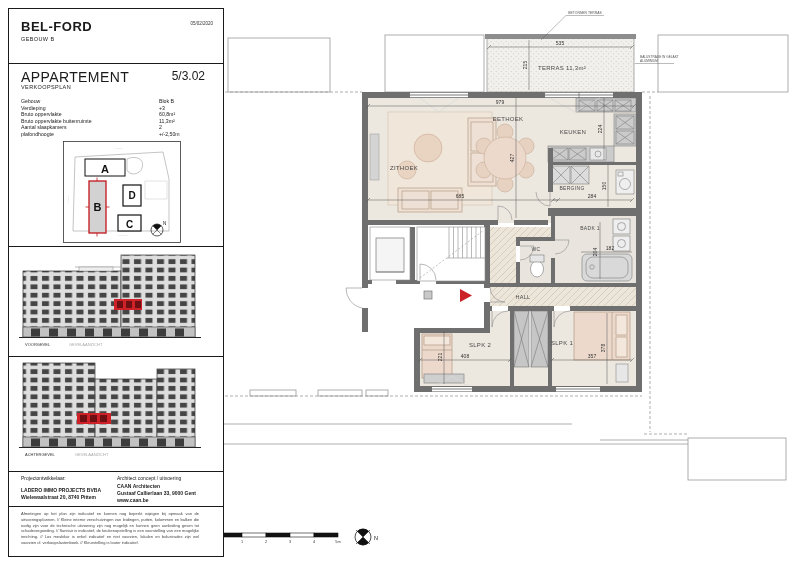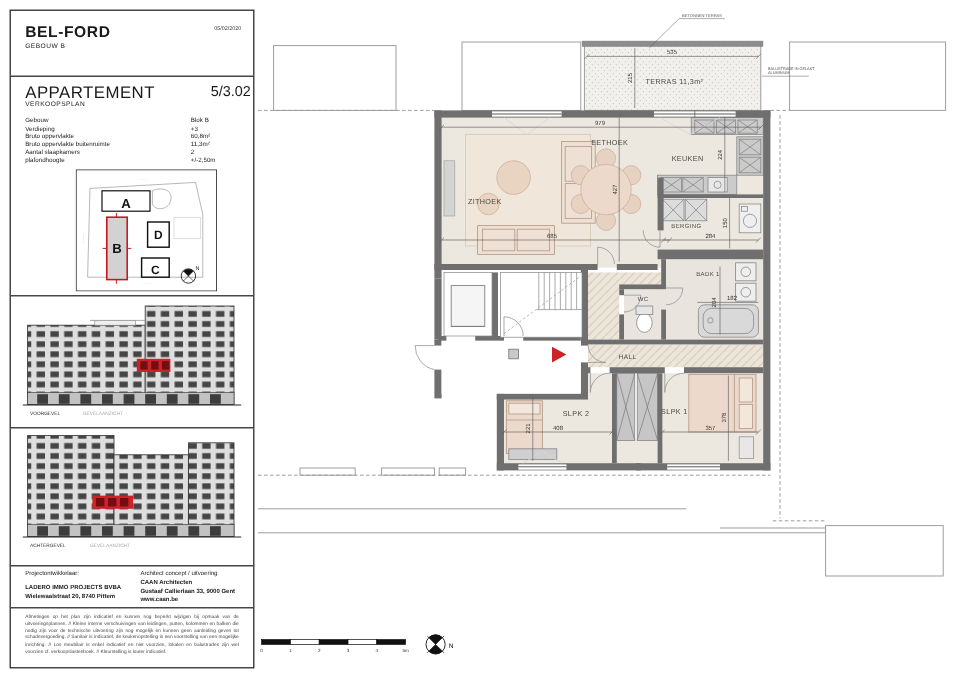--- a/index.html
+++ b/index.html
@@ -1,20 +1,20 @@
 <!DOCTYPE html>
 <html><head>
 <meta charset="utf-8">
 <style>
   html,body{margin:0;padding:0;background:#fff;}
   .page{position:relative;width:800px;height:569px;background:#fff;overflow:hidden;
         font-family:"Liberation Sans",sans-serif;color:#1a1a1a;}
   svg text{font-family:"Liberation Sans",sans-serif;}
   .sidebar{position:absolute;left:8px;top:8px;width:202px;height:547px;
-           border:1px solid #1a1a1a;background:#fff;z-index:2;}
+           border:1px solid #1a1a1a;background:#fff;z-index:2;padding-left:12px;}
   .abs{position:absolute;}
   .divider{position:absolute;left:0;width:100%;border-top:1px solid #1a1a1a;height:0;}
   .proj{font-size:13px;font-weight:bold;letter-spacing:.5px;}
   .bld{font-size:5.5px;letter-spacing:.4px;color:#222;}
   .date{font-size:4.5px;color:#333;}
   .apt-title{font-size:14px;letter-spacing:.4px;}
   .apt-unit{font-size:12px;}
   .apt-sub{font-size:5.5px;letter-spacing:.4px;color:#222;}
   .spec-row{position:absolute;left:12px;right:10px;height:6px;font-size:5.2px;color:#222;}
   .spec-val{position:absolute;left:138px;top:0;}
@@ -365,21 +365,21 @@
 </svg>
 
 <div class="sidebar">
   <div class="abs proj" style="left:12px;top:10px;">BEL-FORD</div>
   <div class="abs bld" style="left:12px;top:27px;">GEBOUW B</div>
   <div class="abs date" style="right:10px;top:12px;">05/02/2020</div>
 
   <div class="divider" style="top:54px;"></div>
 
   <div class="abs apt-title" style="left:12px;top:60px;">APPARTEMENT</div>
-  <div class="abs apt-unit" style="right:2px;top:60px;margin-left:11px;">5/3.02</div>
+  <div class="abs apt-unit" style="right:18px;top:60px;margin-left:11px;">5/3.02</div>
   <div class="abs apt-sub" style="left:12px;top:75px;">VERKOOPSPLAN</div>
 
   <div class="spec-row" style="top:89px;"><span>Gebouw</span><span class="spec-val">Blok B</span></div>
   <div class="spec-row" style="top:95.5px;"><span>Verdieping</span><span class="spec-val">+3</span></div>
   <div class="spec-row" style="top:102px;"><span>Bruto oppervlakte</span><span class="spec-val">60,8m²</span></div>
   <div class="spec-row" style="top:108.5px;"><span>Bruto oppervlakte buitenruimte</span><span class="spec-val">11,3m²</span></div>
   <div class="spec-row" style="top:115px;"><span>Aantal slaapkamers</span><span class="spec-val">2</span></div>
   <div class="spec-row" style="top:121.5px;"><span>plafondhoogte</span><span class="spec-val">+/-2,50m</span></div>
 
   <svg class="abs" style="left:54px;top:132px;" width="118" height="102" viewBox="0 0 118 102">

